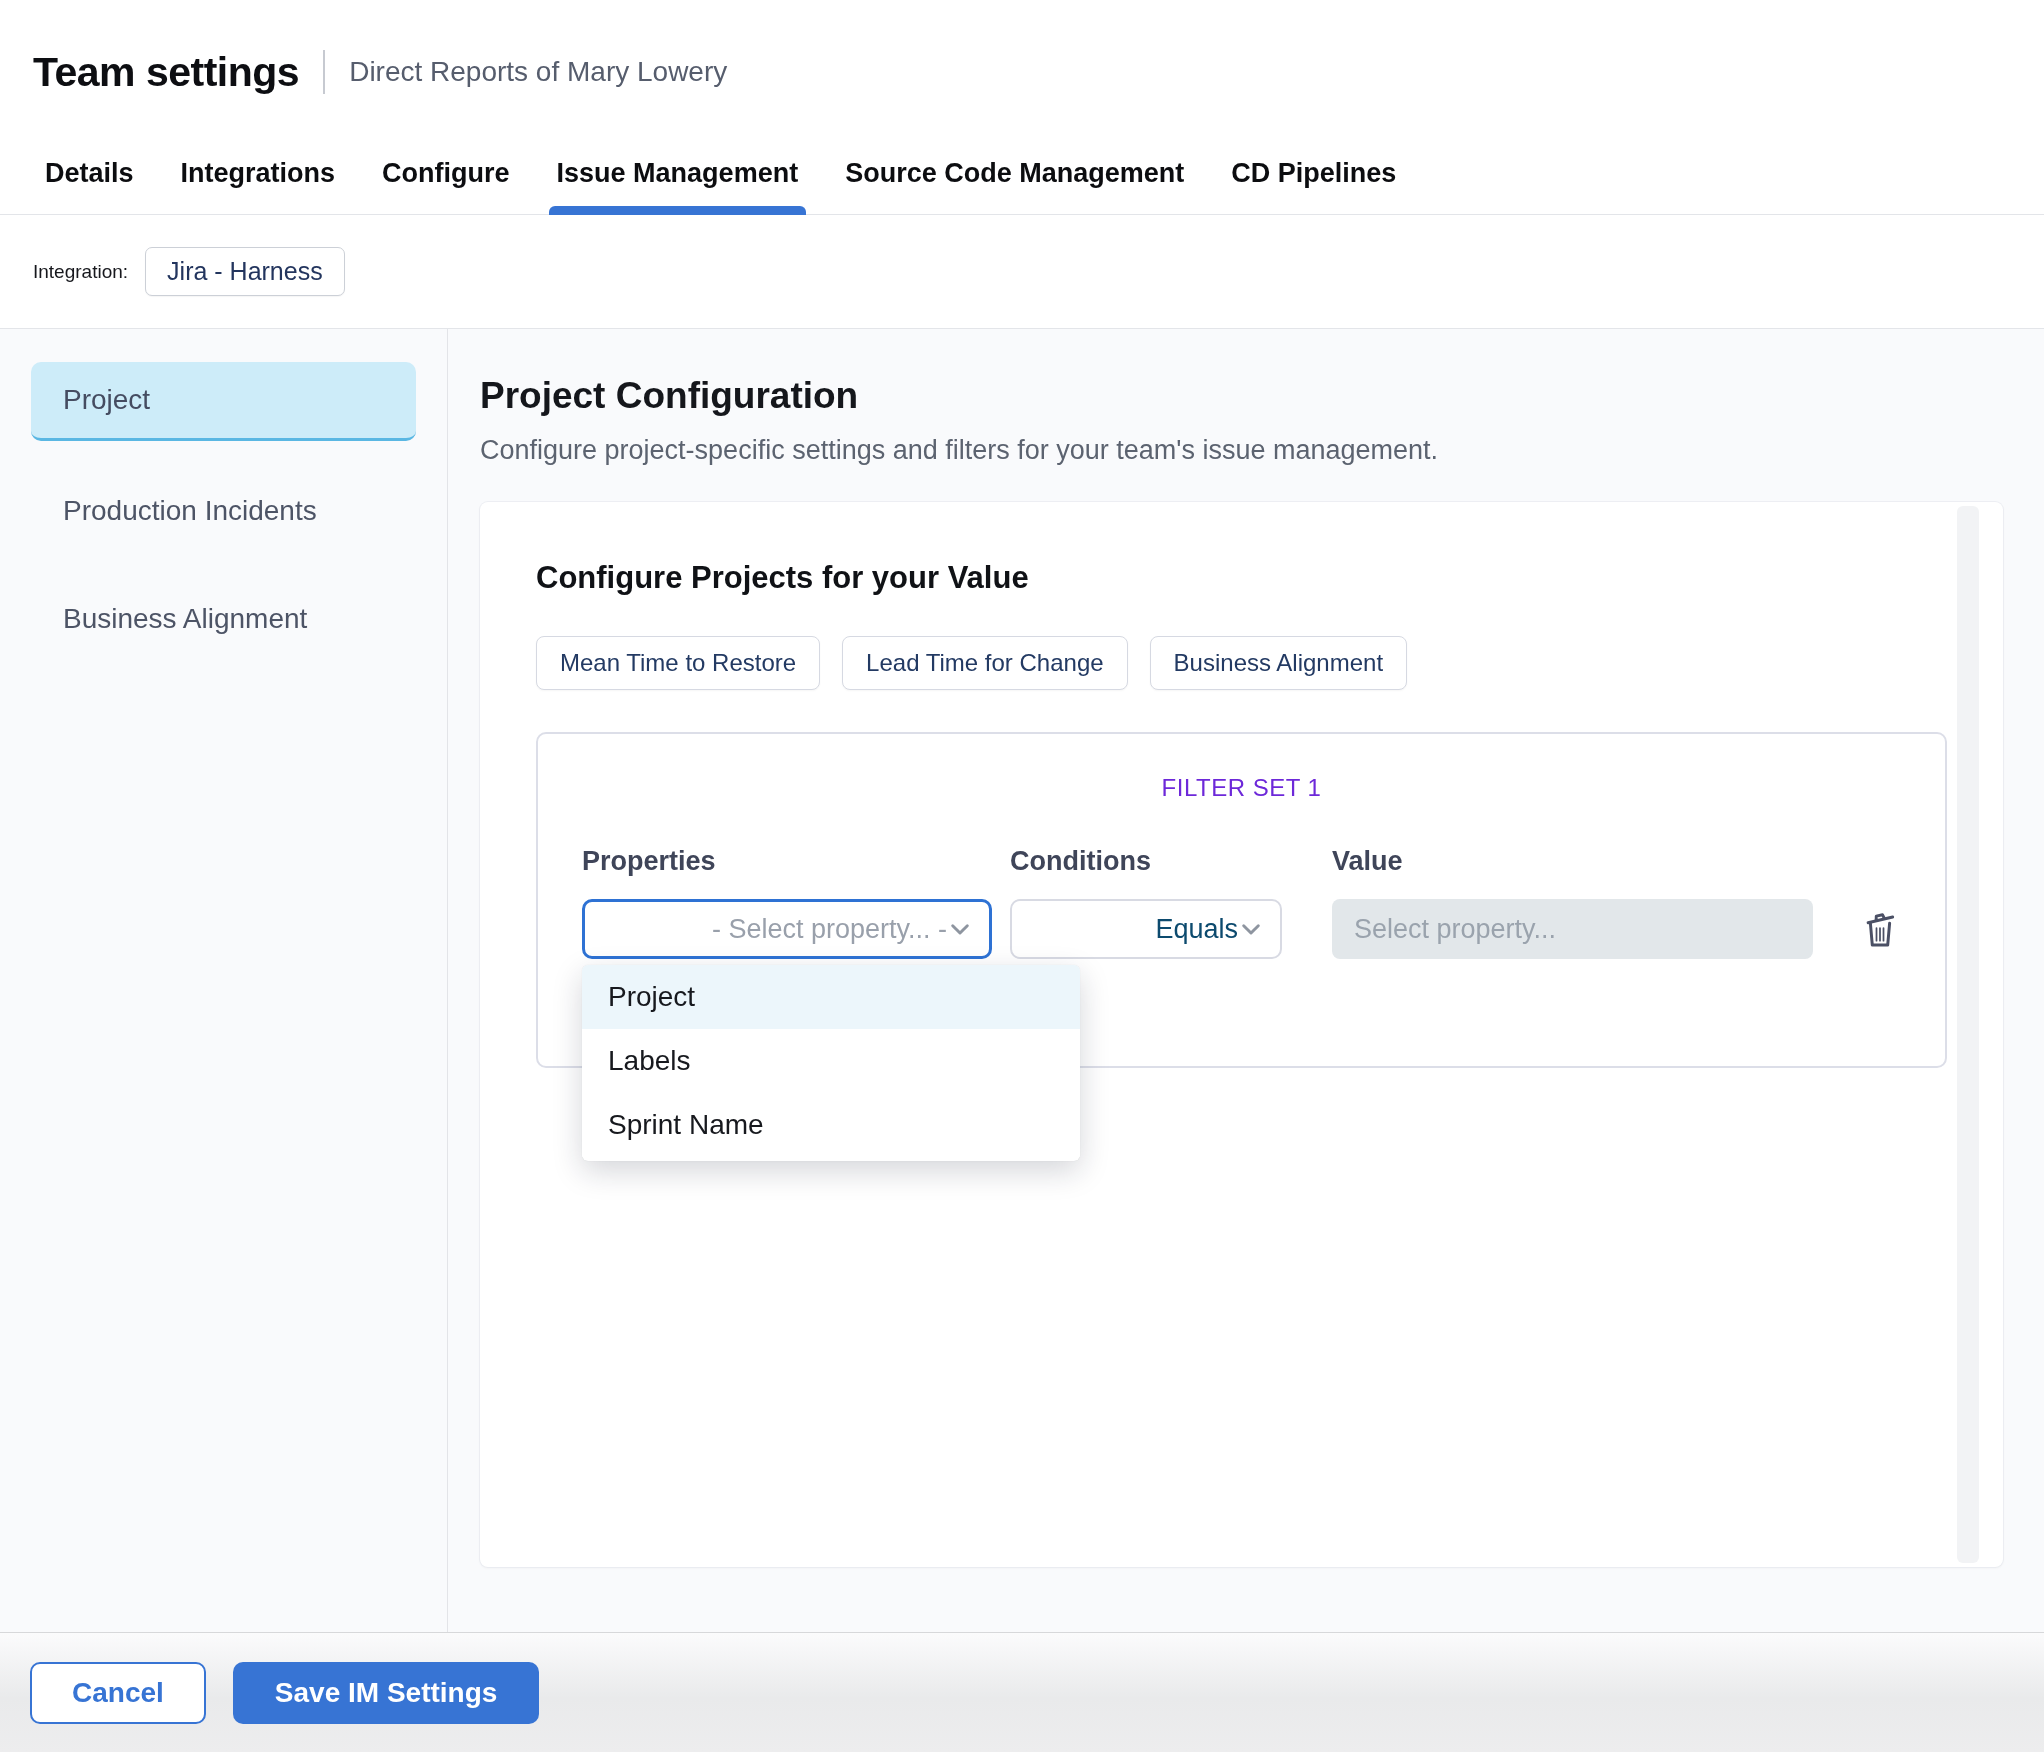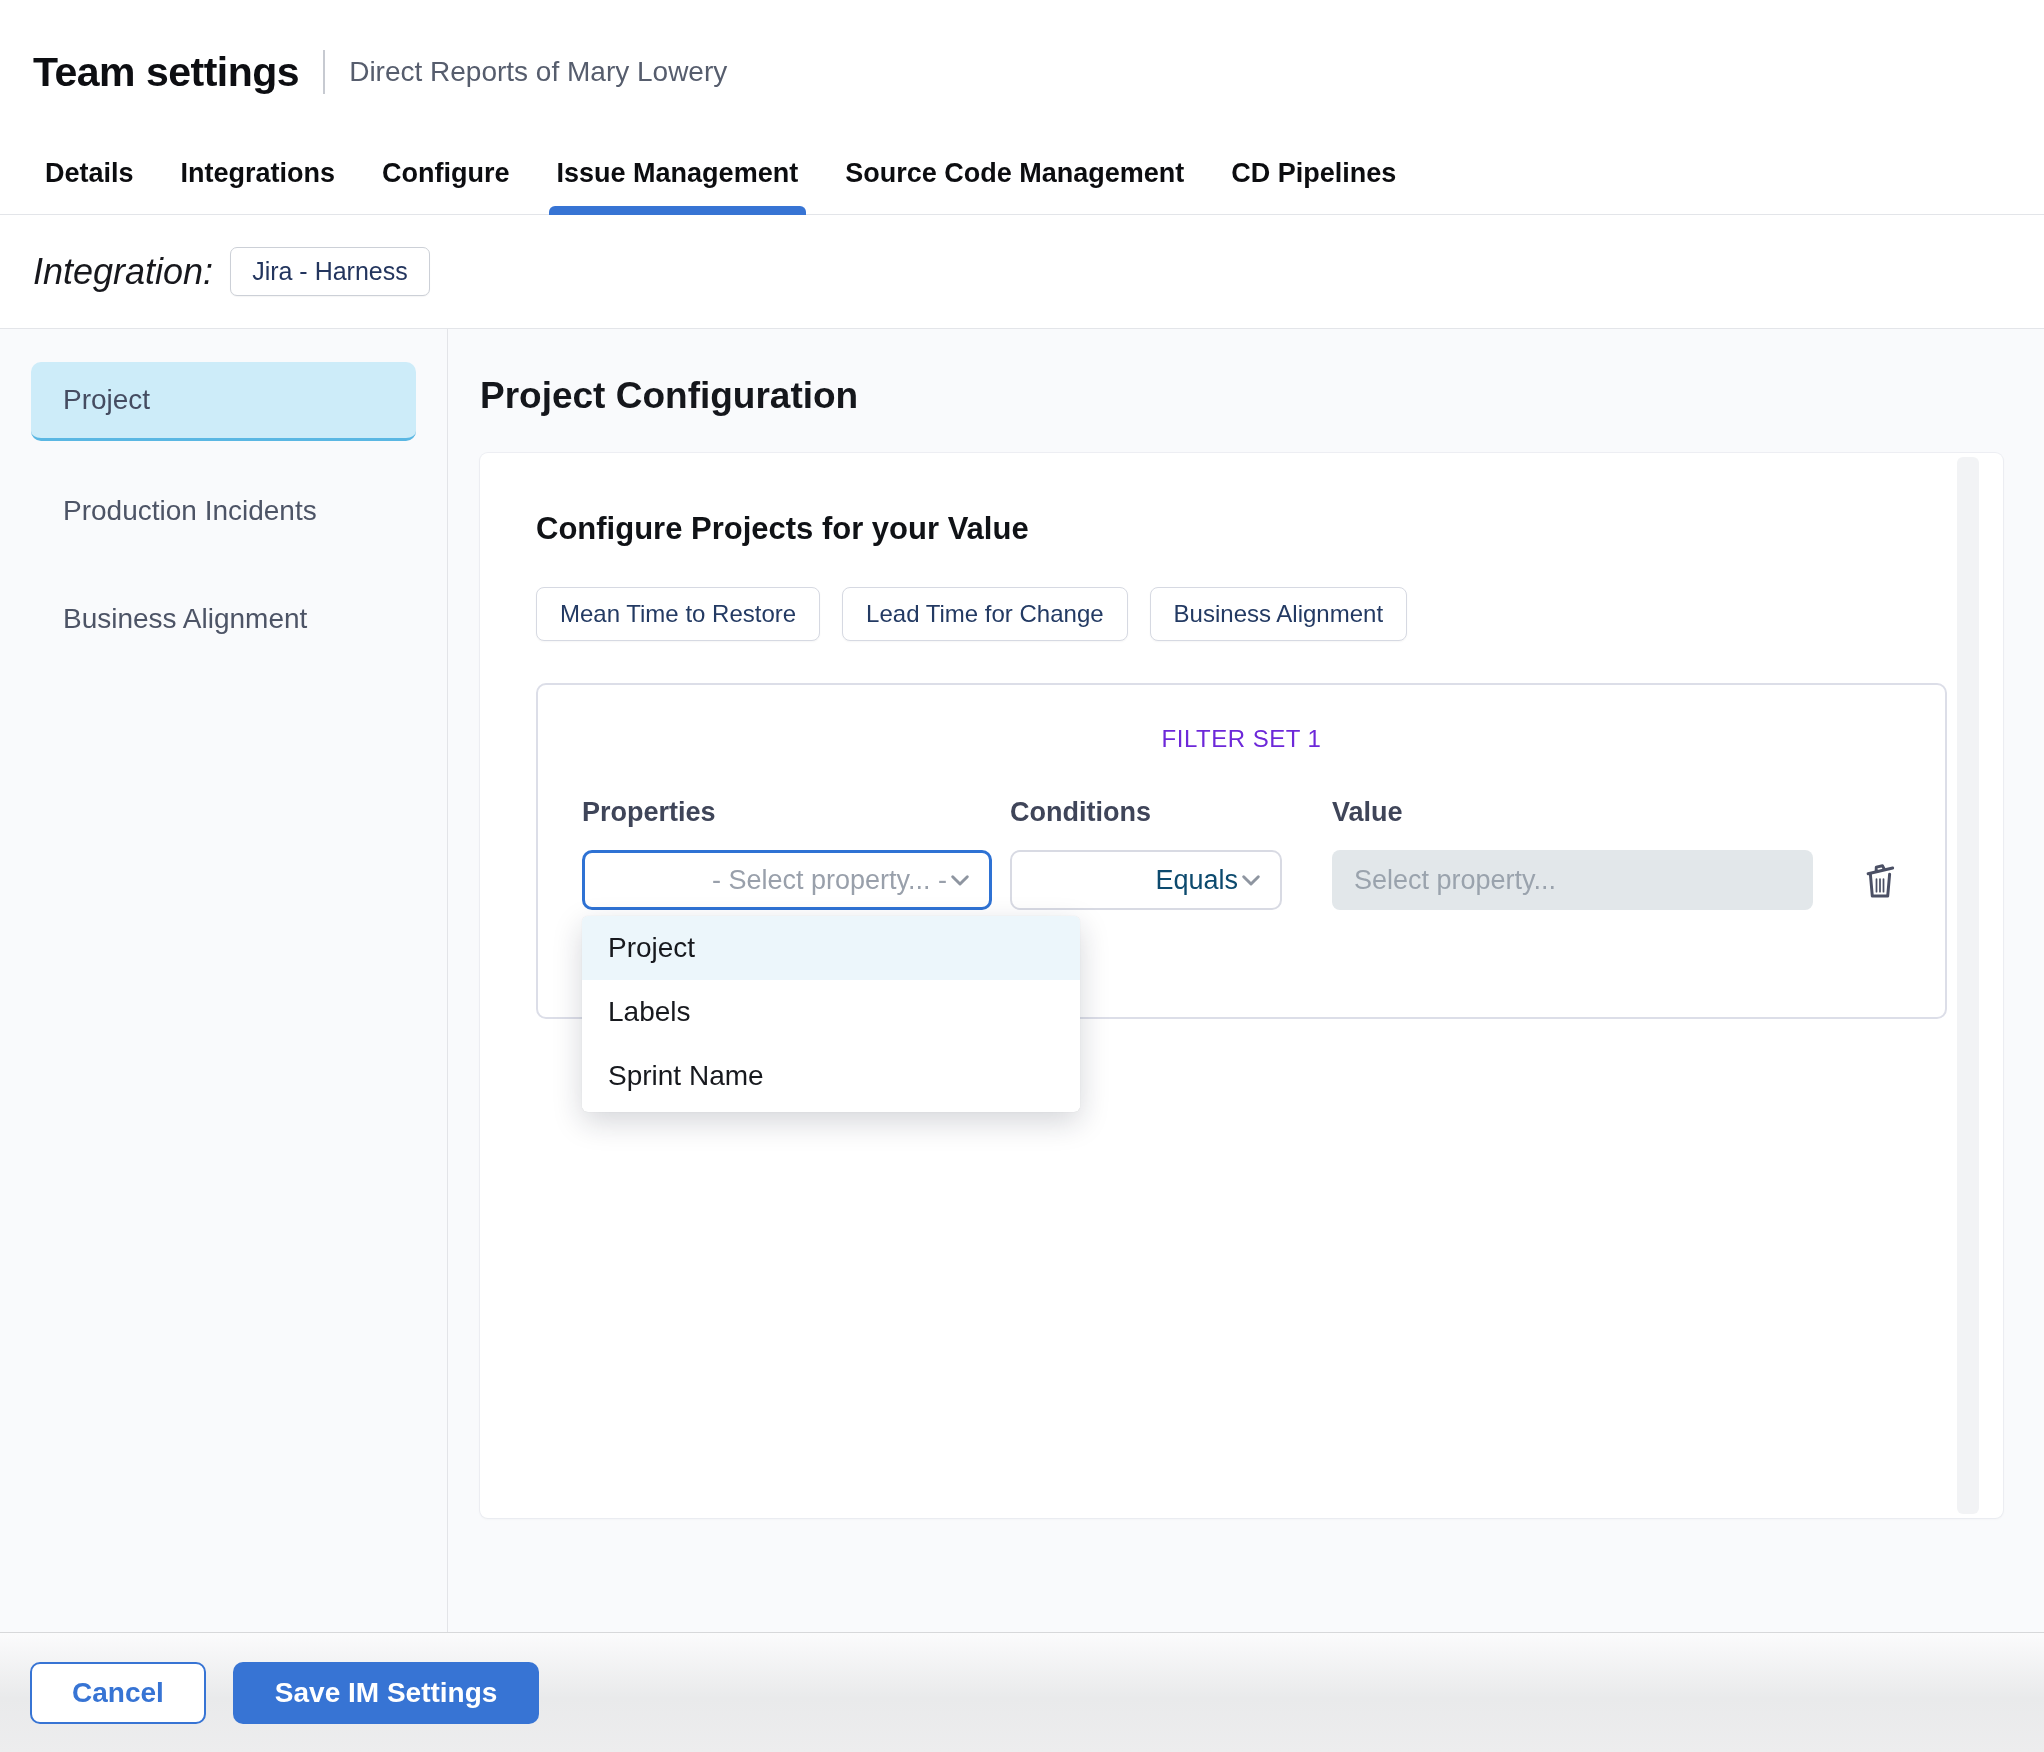--- a/index.html
+++ b/index.html
@@ -45,21 +45,21 @@
   .tab{
     font-size:27px;font-weight:600;color:#0c0d10;
     padding-bottom:25px;position:relative;cursor:pointer;white-space:nowrap;
   }
   .tab.active::after{
     content:"";position:absolute;left:-8px;right:-8px;bottom:-1px;height:9px;
     background:var(--primary);border-radius:6px 6px 0 0;
   }
   
   .integration-row{height:113px;display:flex;align-items:center;padding-left:33px;background:#fff;}
-  .int-label{font-size:36px;font-weight:500;color:#17181d;font-style:italic;}
+  .int-label{font-size:19px;font-weight:500;color:#17181d;}
   .int-chip{
     margin-left:17px;padding:9px 21px;
     border:1px solid #ccd0d7;border-radius:7px;
     color:#23355e;font-size:25px;background:#fff;
     box-shadow:0 1px 1px rgba(0,0,0,.04);cursor:pointer;
   }
   
   .content{
     flex:1;min-height:0;display:flex;
     background:#f9fafc;
@@ -176,20 +176,21 @@
 <div class="content">
 
   <aside class="sidebar">
     <div class="side-item selected">Project</div>
     <div class="side-item">Production Incidents</div>
     <div class="side-item">Business Alignment</div>
   </aside>
 
   <main class="main">
     <h2 class="page-title">Project Configuration</h2>
+    <div class="page-sub">Configure project-specific settings and filters for your team's issue management.</div>
 
     <section class="card">
       <div class="scroll-track"></div>
 
       <h3 class="card-title">Configure Projects for your Value</h3>
 
       <div class="chip-row">
         <button class="metric-chip">Mean Time to Restore</button>
         <button class="metric-chip">Lead Time for Change</button>
         <button class="metric-chip">Business Alignment</button>

